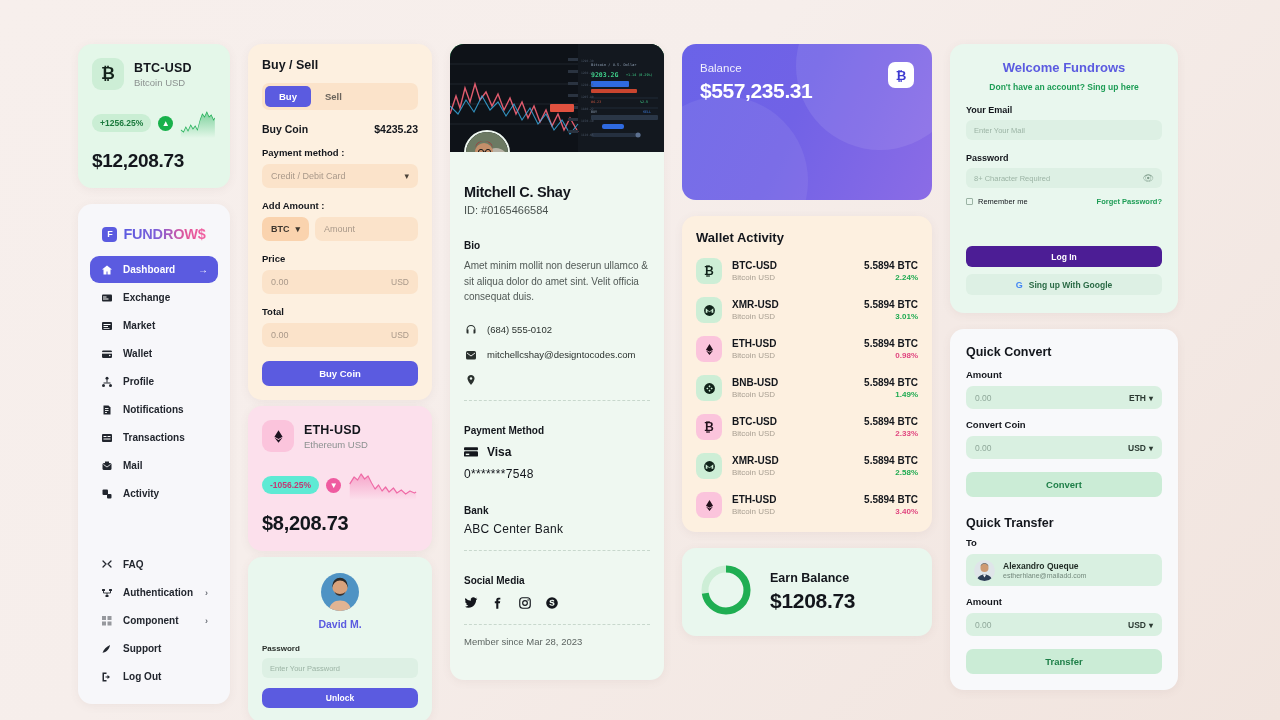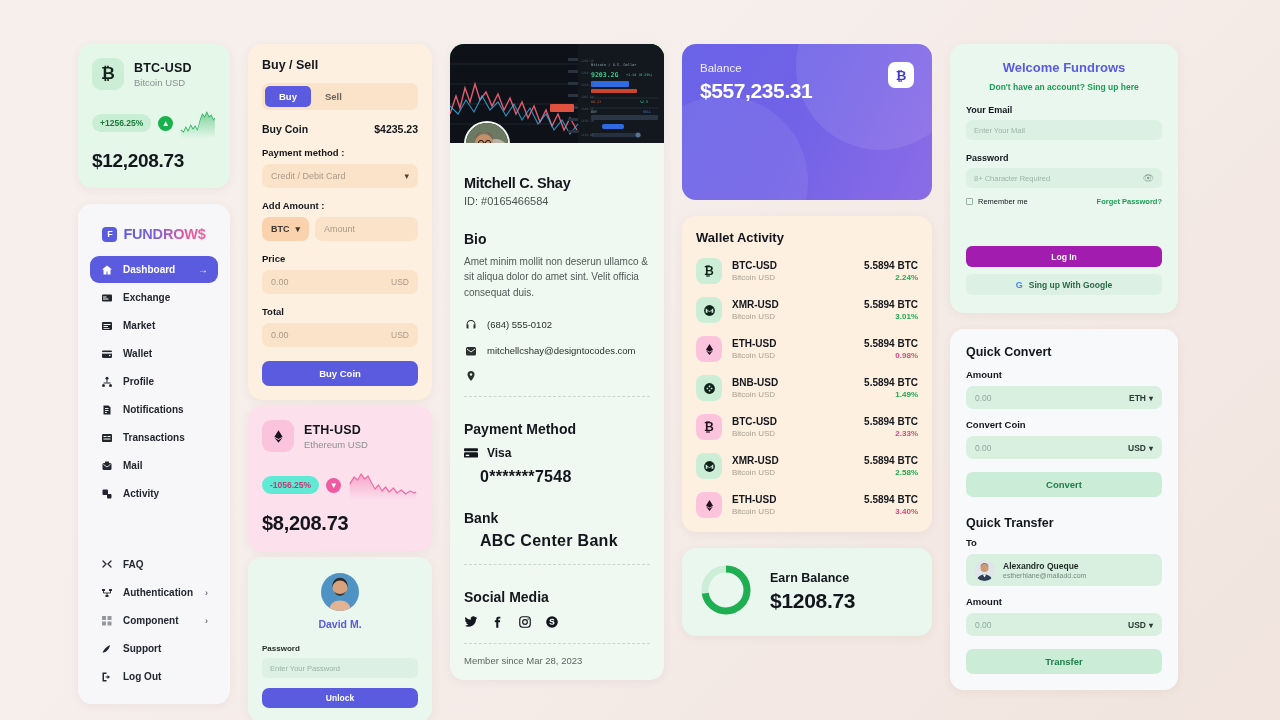--- a/index.html
+++ b/index.html
@@ -83,30 +83,30 @@
   .u-fld { margin-top: 5px; height: 20px; border-radius: 6px; background: #ddf0e4; display: flex; align-items: center; padding: 0 8px; font-size: 7.5px; color: #9cb4a5; }
 
   
   .profile { background: #eff8f1; border-radius: 14px; overflow: hidden; flex: 1; display: flex; flex-direction: column; }
   .cover { height: 108px; position: relative; background: #22c55e; overflow: hidden; }
   .cover svg { position: absolute; inset: 0; }
   .p-av { position: absolute; left: 14px; bottom: -24px; width: 46px; height: 46px; border-radius: 50%; overflow: hidden; border: 2px solid #eff8f1; }
   .p-body { padding: 32px 14px 14px 14px; }
   .p-name { font-size: 14.5px; font-weight: bold; letter-spacing: -.3px; }
   .p-id { font-size: 11px; color: #4b5350; margin-top: 4px; }
-  .p-h { font-size: 14px; font-weight: bold; margin-top: 24px; }
+  .p-h { font-size: 10px; font-weight: bold; margin-top: 24px; }
   .p-bio { font-size: 10px; line-height: 1.55; color: #515956; margin-top: 7px; }
   .p-ct { display: flex; align-items: flex-start; gap: 9px; margin-top: 12px; font-size: 9.5px; color: #2a312e; line-height: 1.4; }
   .p-ct .ic { flex: 0 0 14px; display: flex; justify-content: center; padding-top: 1px; }
   .p-ct .ic svg { width: 12px; height: 12px; }
   .hr { height: 0; border-top: 1px dashed #c8d8cd; margin: 14px 0 0 0; }
   .pm-row { display: flex; align-items: center; gap: 9px; margin-top: 9px; }
   .pm-row .ic svg { width: 14px; height: 11px; display: block; }
   .pm-v { font-size: 12px; font-weight: bold; }
-  .pm-num { font-size: 16px; font-weight: bold; margin-top: 8px; letter-spacing: .3px; margin-left: 16px; }
+  .pm-num { font-size: 12px; font-weight: normal; margin-top: 8px; letter-spacing: .3px; }
   .soc { display: flex; gap: 13px; margin-top: 10px; }
   .soc svg { width: 14px; height: 14px; display: block; }
   .since { font-size: 9.5px; color: #5d6562; margin-top: 11px; }
 
   
   .balance { position: relative; border-radius: 14px; height: 156px; padding: 18px; overflow: hidden; background: linear-gradient(115deg,#6a63e8 0%,#7162e6 45%,#8b6ce6 100%); color: #fff; }
   .bl-blob1 { position: absolute; right: -32px; top: -62px; width: 168px; height: 168px; border-radius: 50%; background: rgba(255,255,255,.09); }
   .bl-blob2 { position: absolute; left: -44px; bottom: -66px; width: 170px; height: 170px; border-radius: 50%; background: rgba(255,255,255,.07); }
   .bl-top { position: relative; display: flex; justify-content: space-between; align-items: flex-start; }
   .bl-lbl { font-size: 11.5px; opacity: .9; }
@@ -142,21 +142,21 @@
   .lg-t { font-size: 13px; font-weight: bold; color: #5b5be0; text-align: center; }
   .lg-s { font-size: 8.5px; font-weight: bold; text-align: center; margin-top: 7px; color: #27302b; }
   .lg-s span { color: #1e9d56; }
   .lg-l { font-size: 9px; font-weight: bold; margin-top: 13px; }
   .lg-f { margin-top: 5px; height: 20px; border-radius: 6px; background: #ddf0e4; display: flex; align-items: center; padding: 0 8px; font-size: 7.5px; color: #9cb4a5; }
   .lg-f .eye { margin-left: auto; font-size: 9px; color: #7e9c8b; }
   .lg-row { display: flex; align-items: center; margin-top: 9px; font-size: 7.5px; }
   .cbx { width: 7px; height: 7px; border: 1px solid #9bb3a4; border-radius: 1px; margin-right: 5px; }
   .lg-row .fp { margin-left: auto; font-weight: bold; color: #1e9d56; }
   .lg-btn { margin-top: 9px; height: 21px; border-radius: 6px; display: flex; align-items: center; justify-content: center; font-size: 8.5px; font-weight: bold; cursor: pointer; }
-  .lg-btn.primary { background: #a21caf; color: #fff; margin-top: 40px; }
+  .lg-btn.primary { background: #4c1d95; color: #fff; margin-top: 40px; }
   .lg-btn.google { background: #ddf0e4; color: #2a6a45; gap: 6px; margin-top: 7px; }
   .g-ic { font-size: 9px; font-weight: bold; color: #4285f4; }
 
   
   .quick { background: #f8f9fb; border-radius: 14px; padding: 16px; flex: 1; }
   .q-t { font-size: 12.5px; font-weight: bold; }
   .q-l { font-size: 9.5px; font-weight: bold; margin-top: 10px; }
   .q-f { margin-top: 6px; height: 23px; border-radius: 7px; background: #d9f0e1; display: flex; align-items: center; padding: 0 9px; font-size: 8.5px; color: #8fa89a; }
   .q-f .u { margin-left: auto; font-size: 8.5px; font-weight: bold; color: #2c3a33; }
   .q-f .u .cv { margin-left: 3px; font-size: 8px; }

